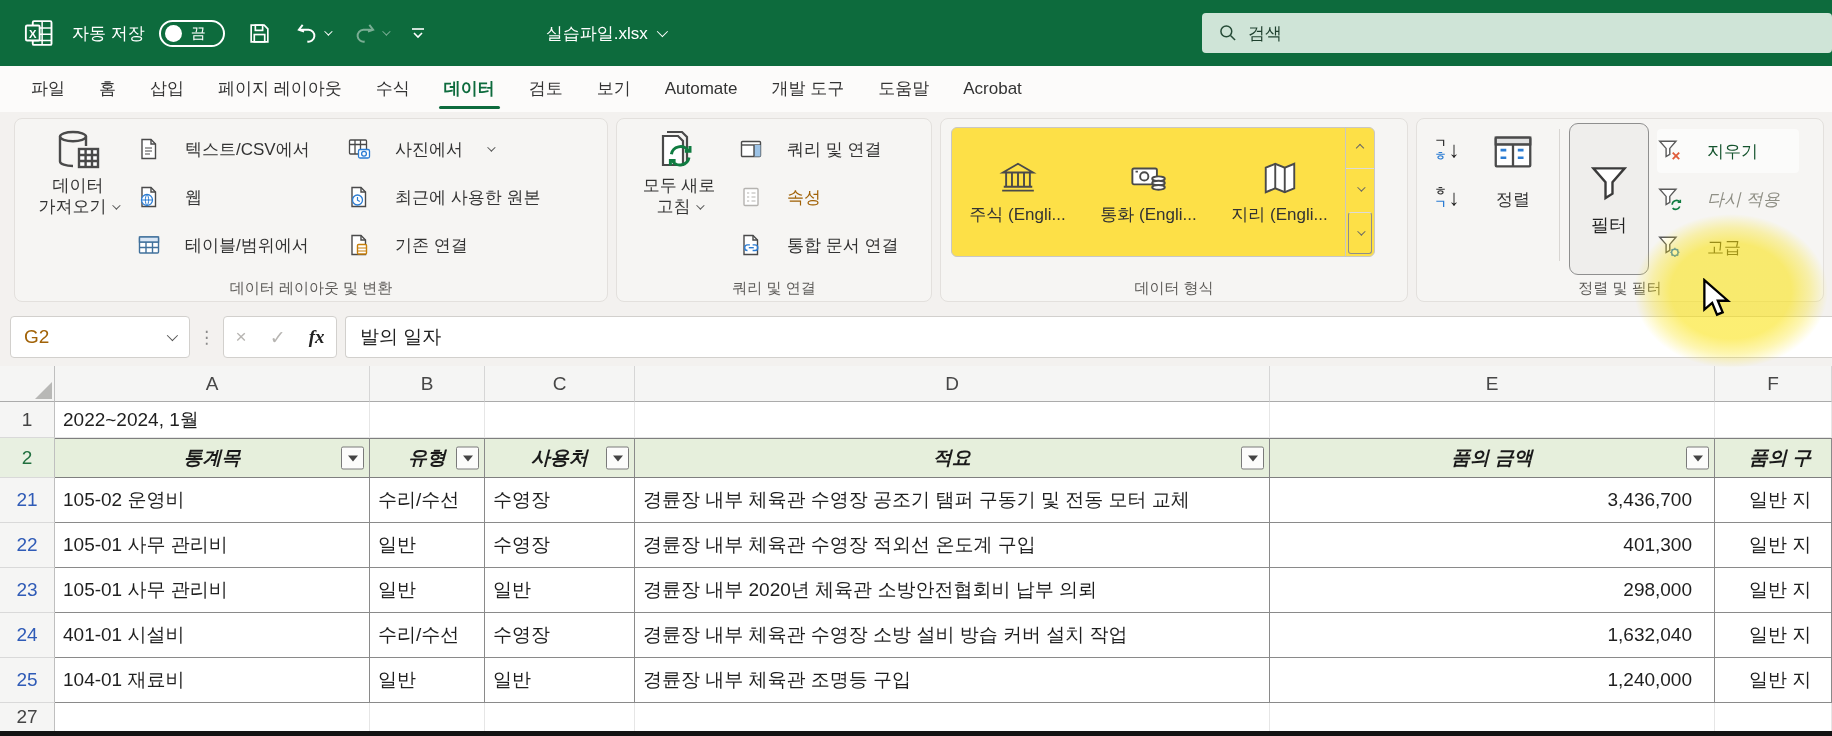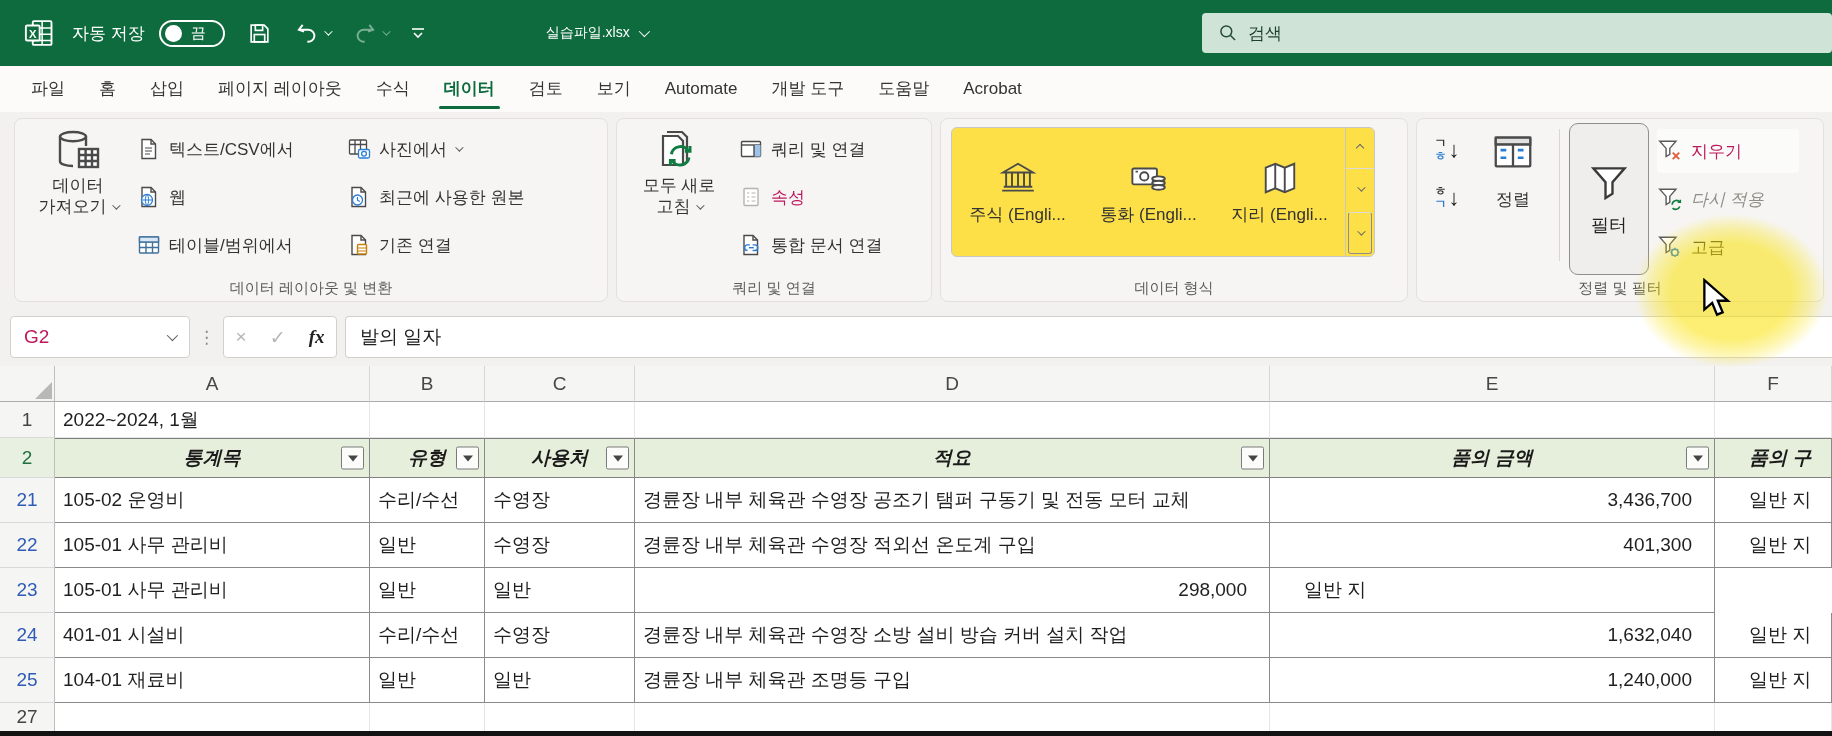--- a/index.html
+++ b/index.html
@@ -10,59 +10,59 @@
   .titlebar{position:absolute;left:0;top:0;width:100%;height:66px;background:#0D6B3D;display:flex;align-items:center;color:#fff;}
   .tb-icon{margin-left:24px;}
   .tb-autosave{margin-left:18px;font-size:17px;}
   .toggle{margin-left:14px;width:66px;height:27px;border:2px solid #fff;border-radius:15px;display:flex;align-items:center;box-sizing:border-box;}
   .knob{width:17px;height:17px;border-radius:50%;background:#fff;margin-left:4px;}
   .toggle-state{margin-left:9px;font-size:15px;}
   .tb-btn{margin-left:22px;display:flex;align-items:center;gap:4px;}
   .dim{opacity:.45;}
   .chev{display:inline-block;width:7px;height:7px;border-right:1.6px solid currentColor;border-bottom:1.6px solid currentColor;transform:rotate(45deg) translateY(-2px);}
   .chev.sm{width:5px;height:5px;}
-  .tb-file{margin-left:120px;font-size:14px;display:flex;align-items:center;gap:9px;}
+  .tb-file{margin-left:120px;font-size:17px;display:flex;align-items:center;gap:9px;}
   .searchbox{position:absolute;left:1202px;top:13px;width:630px;height:40px;background:#CFE4D7;border-radius:4px;display:flex;align-items:center;color:#1E3F2D;}
   .searchbox span{font-size:17px;margin-left:10px;}
 
   
   .tabrow{position:absolute;left:0;top:66px;width:100%;height:46px;background:#FCFBFA;display:flex;align-items:center;padding-left:14px;box-sizing:border-box;}
   .tab{position:relative;padding:0 17px;font-size:17px;color:#333;line-height:46px;}
   .tab.active{color:#0D6B3D;font-weight:bold;}
   .tab.active::after{content:"";position:absolute;left:12px;right:12px;bottom:3px;height:3.5px;border-radius:2px;background:#0D6B3D;}
 
   
   .ribbon{position:absolute;left:0;top:112px;width:100%;height:196px;background:#F3F1EF;border-bottom:1px solid #DDDBD8;}
   .panel{position:absolute;top:6px;height:184px;border:1px solid #E3E0DD;border-radius:8px;background:#F6F5F3;box-sizing:border-box;}
   .grp-label{position:absolute;left:0;right:0;bottom:3px;text-align:center;font-size:15px;color:#5D5B58;}
   .bigbtn{position:absolute;display:flex;flex-direction:column;align-items:center;font-size:17px;color:#333;text-align:center;line-height:1.25;}
   .bigbtn .bl{display:flex;align-items:center;gap:5px;}
-  .smallbtn{position:absolute;display:flex;align-items:center;gap:8px;font-size:17px;color:#333;height:44px;}
-  .graytxt{color:#be185d;}
+  .smallbtn{position:absolute;display:flex;align-items:center;gap:24px;font-size:17px;color:#333;height:44px;}
+  .graytxt{color:#a16207;}
   .gallery{position:absolute;left:10px;top:8px;width:422px;height:128px;border:1px solid #C9C7C4;border-radius:6px;background:#fde047;display:flex;}
   .gal-item{width:131px;display:flex;flex-direction:column;align-items:center;justify-content:center;gap:6px;font-size:17px;color:#333;}
   .gal-scroll{width:28px;border-left:1px solid #C9C7C4;display:flex;flex-direction:column;}
   .gal-scroll > div{flex:1;display:flex;align-items:center;justify-content:center;color:#666;}
   .gal-scroll > div + div{border-top:1px solid #DDDBD8;}
   .gal-more{border:1px solid #8F8D8A;border-radius:3px;margin:2px;}
   .sortbtn{position:absolute;width:48px;height:42px;display:flex;align-items:center;justify-content:center;gap:2px;}
   .sort-col{display:flex;flex-direction:column;font-size:12px;line-height:1.05;font-weight:bold;}
   .sort-arrow{font-size:22px;color:#222;}
   .filterbig{position:absolute;left:152px;top:4px;width:78px;height:150px;border:1px solid #8F8F8F;border-radius:9px;background:#EFEEEC;display:flex;flex-direction:column;align-items:center;justify-content:center;gap:8px;font-size:18px;color:#222;}
   .vdiv{position:absolute;width:1px;background:#D8D5D2;}
   .hlrow{background:rgba(255,255,255,.55);border-radius:4px;}
 
   
   .yellow{position:absolute;left:1634px;top:102px;width:194px;height:154px;border-radius:50%;z-index:5;pointer-events:none;
           background:radial-gradient(closest-side,rgba(250,225,0,.55) 62%,rgba(250,225,0,.3) 82%,rgba(250,225,0,0) 100%);}
   .cursor{position:absolute;left:1700px;top:166px;z-index:6;}
 
   
   .fbar{position:absolute;left:0;top:308px;width:100%;height:58px;background:#F3F1EF;display:flex;align-items:center;}
-  .namebox{margin-left:10px;width:178px;height:40px;background:#fff;border:1px solid #D2D0CD;border-radius:4px;display:flex;align-items:center;font-size:19px;color:#be185d;}
+  .namebox{margin-left:10px;width:178px;height:40px;background:#fff;border:1px solid #D2D0CD;border-radius:4px;display:flex;align-items:center;font-size:19px;color:#a16207;}
   .namebox .nb-val{margin-left:13px;flex:1;}
   .namebox .chev{color:#555;margin-right:14px;}
   .vdots{margin:0 8px;color:#8a8a8a;font-size:17px;}
   .fxbox{width:112px;height:40px;background:#fff;border:1px solid #D2D0CD;border-radius:4px;display:flex;align-items:center;justify-content:space-around;font-size:19px;}
   .fxbox .gr{color:#B7B5B2;}
   .fxbox .fx{font-style:italic;font-family:"Liberation Serif","DejaVu Serif",serif;font-weight:bold;color:#222;}
   .finput{flex:1;height:40px;margin-left:8px;background:#fff;border:1px solid #D2D0CD;border-right:none;border-radius:4px 0 0 4px;display:flex;align-items:center;font-size:19px;color:#222;}
   .finput span{margin-left:14px;}
 
   
@@ -353,21 +353,21 @@
         <svg class="ic" width="44" height="44" viewBox="0 0 24 24" fill="none" stroke="#3A3A3A" stroke-width="1.3">
           <path d="M3.5 4h17l-6.6 7.6v6.2l-3.8 2.4v-8.6z" fill="#fff"></path>
         </svg>
         <span>필터</span>
       </div>
       <div class="smallbtn hlrow" style="left:240px;top:10px;width:142px;">
         <svg class="ic" width="26" height="26" viewBox="0 0 24 24" fill="none" stroke="#5A5A5A" stroke-width="1.3">
           <path d="M2.5 3h15l-5.7 6.6v5.4l-3.4 2.1v-7.5z" fill="#fff"></path>
           <path d="M14.5 13.5l6 6M20.5 13.5l-6 6" stroke="#E05C3A" stroke-width="1.7"></path>
         </svg>
-        <span style="color:#be185d">지우기</span>
+        <span style="color:#14532d">지우기</span>
       </div>
       <div class="smallbtn" style="left:240px;top:58px;width:150px;font-style:italic;">
         <svg class="ic" width="26" height="26" viewBox="0 0 24 24" fill="none" stroke="#5A5A5A" stroke-width="1.3">
           <path d="M2.5 3h15l-5.7 6.6v5.4l-3.4 2.1v-7.5z" fill="#fff"></path>
           <path d="M14 17.3a4 4 0 0 1 7-2.6" stroke="#107C41" stroke-width="1.5"></path>
           <path d="M21.5 12.6v2.4h-2.4" stroke="#107C41" stroke-width="1.5"></path>
           <path d="M21 19a4 4 0 0 1-6.6 1.4" stroke="#107C41" stroke-width="1.5"></path>
         </svg>
         <span style="color:#8F8F85">다시 적용</span>
       </div>
@@ -471,20 +471,21 @@
       <div class="tcell padL">수영장</div>
       <div class="tcell padL">경륜장 내부 체육관 수영장 적외선 온도계 구입</div>
       <div class="tcell numR">401,300</div>
       <div class="tcell fcol">일반 지</div>
     </div>
     <div class="grow" style="height:45px;">
       <div class="rhd blue">23</div>
       <div class="tcell padL">105-01 사무 관리비</div>
       <div class="tcell padL">일반</div>
       <div class="tcell padL">일반</div>
+      <div class="tcell padL">경륜장 내부 2020년 체육관 소방안전협회비 납부 의뢰</div>
       <div class="tcell numR">298,000</div>
       <div class="tcell fcol">일반 지</div>
     </div>
     <div class="grow" style="height:45px;">
       <div class="rhd blue">24</div>
       <div class="tcell padL">401-01 시설비</div>
       <div class="tcell padL">수리/수선</div>
       <div class="tcell padL">수영장</div>
       <div class="tcell padL">경륜장 내부 체육관 수영장 소방 설비 방습 커버 설치 작업</div>
       <div class="tcell numR">1,632,040</div>

